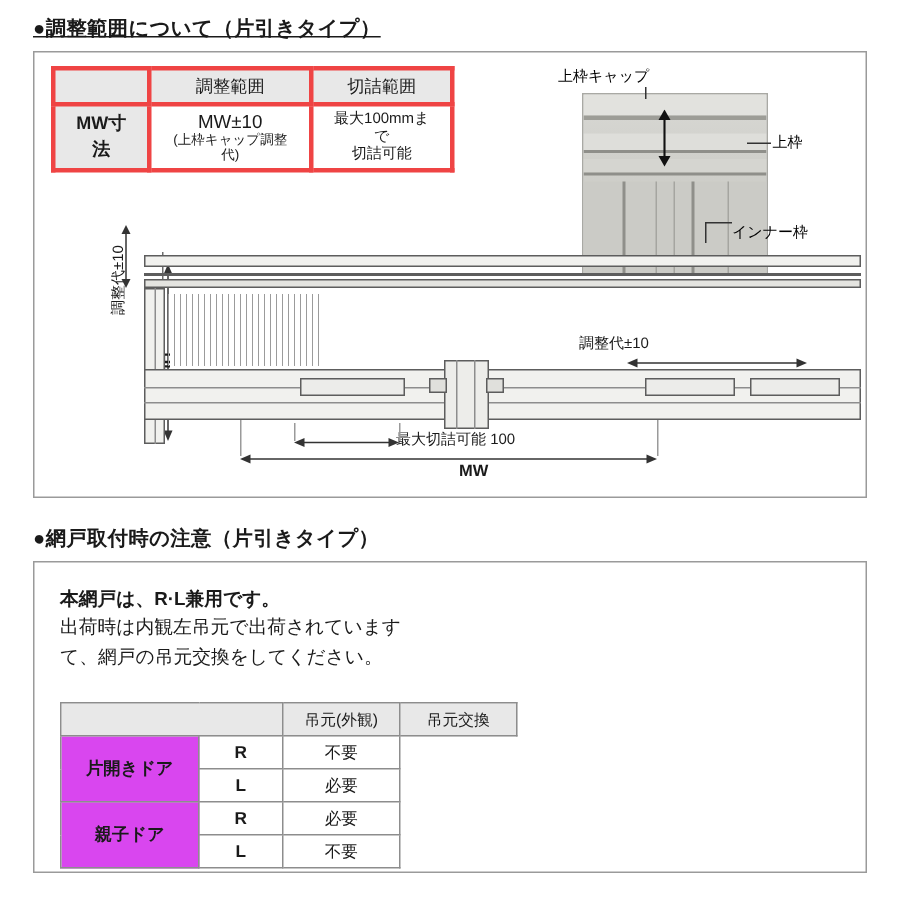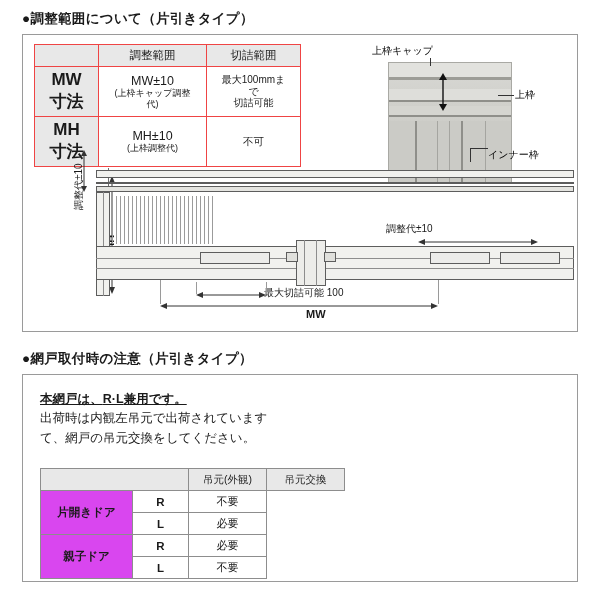--- a/index.html
+++ b/index.html
@@ -34,29 +34,29 @@
 
   
   .tbl1 {
     position:absolute;
     left:34px; top:44px;
     border-collapse:collapse;
     font-size:11px;
     background:#fff;
   }
   .tbl1 td, .tbl1 th {
-    border:1px solid #ef4444;
+    border:3px solid #ef4444;
     text-align:center;
     vertical-align:middle;
     padding:3px 12px;
     font-weight:normal;
   }
   .tbl1 .hdr { background:#e8e8e8; font-size:11.5px; height:20px; }
   .tbl1 .corner { background:#e8e8e8; }
-  .tbl1 .rowlabel { background:#e8e8e8; font-size:17px; font-weight:bold; width:64px; }
+  .tbl1 .rowlabel { background:#e8e8e8; font-size:12px; font-weight:bold; width:64px; }
   .tbl1 .cell { height:34px; width:108px; }
   .tbl1 .cell2 { height:34px; width:94px;text-align:center; }
   .big { font-size:12.5px; }
   .sub { font-size:9px; display:block; line-height:1.15; }
 
   
   .photo {
     position:absolute;
     left:388px; top:62px;
     width:124px; height:122px;
@@ -90,21 +90,21 @@
     border:1px solid #9a9a9a;
     background:#ffffff;
   }
   .note {
     position:absolute;
     left:40px; top:390px;
     width:280px;
     font-size:12.5px;
     line-height:1.55;
   }
-  .note .strong { font-weight:bold;text-decoration:underline; }
+  .note .strong { font-weight:bold; }
 
   
   .tbl2 {
     position:absolute;
     left:40px; top:468px;
     border-collapse:collapse;
     font-size:11px;
   }
   .tbl2 td, .tbl2 th {
     border:1px solid #8d8d8d;
@@ -125,21 +125,21 @@
     border:1px solid #5d5d5d;
     background:#f1f1ee;
   }
   .profd { position:absolute; background:#5d5d5d; }
 </style>
 </head>
 <body>
 
 <div class="page">
 
-  <div class="section-heading" style="left:22px; top:10px;">●調整範囲について（片引きタイプ）</div>
+  <div class="section-heading" style="left:22px; top:10px;text-decoration:underline;">●調整範囲について（片引きタイプ）</div>
 
   <div class="sec1-box"></div>
 
   <table class="tbl1">
     <tbody>
         <tr>
       <td class="corner"></td>
       <td class="hdr">調整範囲</td>
       <td class="hdr">切詰範囲</td>
     </tr>
@@ -147,30 +147,20 @@
       <td class="rowlabel">MW寸法</td>
       <td class="cell">
         <span class="big">MW±10</span>
         <span class="sub">(上枠キャップ調整代)</span>
       </td>
       <td class="cell2">
         <span class="sub" style="font-size:10px">最大100mmまで</span>
         <span class="sub" style="font-size:10px">切詰可能</span>
       </td>
     </tr>
-    <tr>
-      <td class="rowlabel">MH寸法</td>
-      <td class="cell">
-        <span class="big">MH±10</span>
-        <span class="sub">(上枠調整代)</span>
-      </td>
-      <td class="cell2">
-        <span style="font-size:10.5px">不可</span>
-      </td>
-    </tr>
   </tbody>
     </table>
 
   <div class="photo">
 
     <div class="band" style="top:0;  height:14px; background:#e2e2de;"></div>
     <div class="band" style="top:14px; height:3px;  background:#9d9d97;"></div>
     <div class="band" style="top:26px; height:11px; background:#dededa;"></div>
     <div class="band" style="top:37px; height:2px;  background:#8f8f8a;"></div>
     <div class="band" style="top:43px; height:9px;  background:#d5d5d0;"></div>

